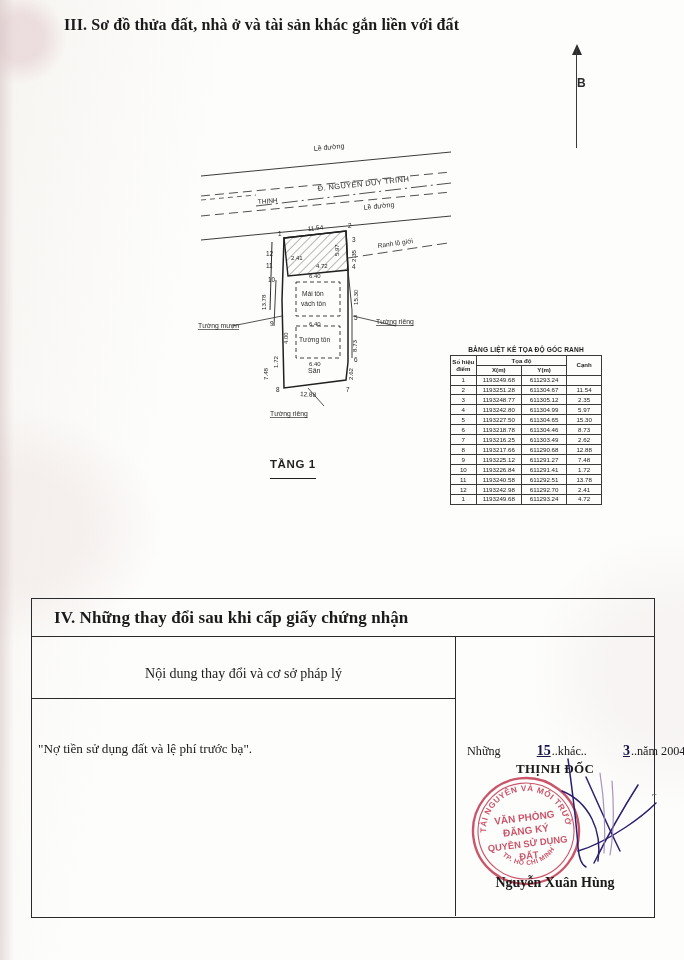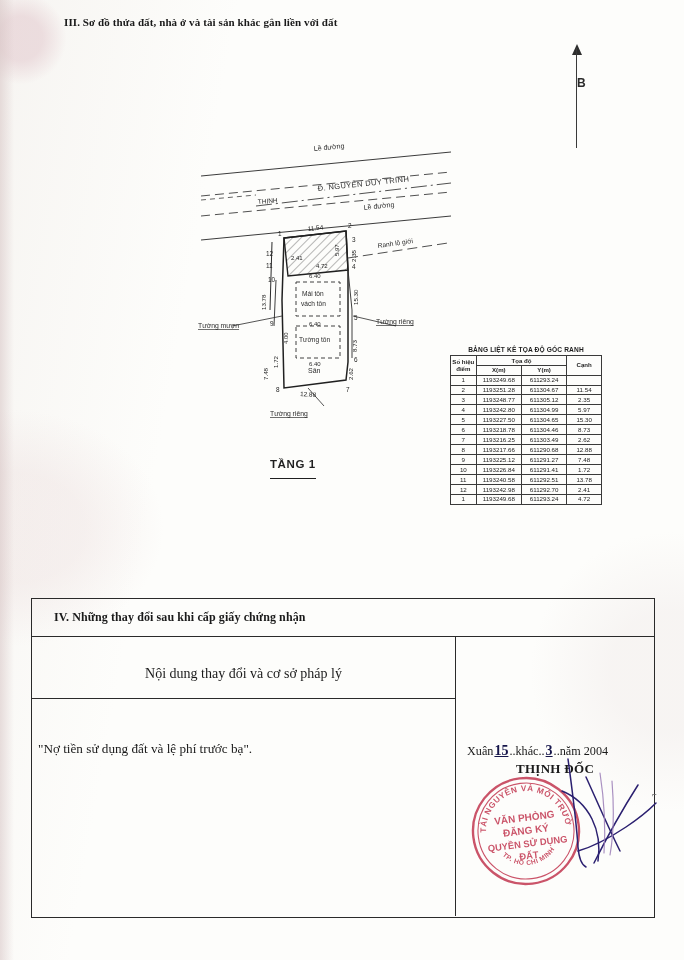--- a/index.html
+++ b/index.html
@@ -36,21 +36,21 @@
     left: 0; top: 0; bottom: 0; width: 14px;
     background: linear-gradient(90deg, rgba(214,196,196,0.55), rgba(255,255,255,0));
     pointer-events: none;
   }
 
   
   .sec3-title {
     position: absolute;
     left: 64px;
     top: 16px;
-    font-size: 11px;
+    font-size: 16px;
     font-weight: bold;
     letter-spacing: 0.1px;
     white-space: nowrap;
   }
 
   
   .north {
     position: absolute;
     left: 566px;
     top: 44px;
@@ -162,21 +162,21 @@
   }
   .sec4-head {
     height: 38px;
     border-bottom: 1.1px solid #2a2a2a;
     display: flex;
     align-items: center;
     padding-left: 22px;
     box-sizing: border-box;
   }
   .sec4-head .t {
-    font-size: 12px;
+    font-size: 17px;
     font-weight: bold;
     letter-spacing: 0.1px;
   }
   .sec4-body {
     display: flex;
     height: 279px;
   }
   .col-left {
     width: 424px;
     border-right: 1.1px solid #2a2a2a;
@@ -225,20 +225,21 @@
     font-size: 12.2px;
     white-space: nowrap;
   }
   .hand {
     font-family: "Liberation Serif", serif;
     font-size: 14px;
     font-weight: bold;
     color: #15154a;
     text-decoration: underline;
     padding: 0 1px;
+    margin-left: 35px;
   }
   .giamdoc {
     position: absolute;
     left: 0; right: 0;
     top: 124px;
     text-align: center;
     font-size: 13px;
     font-weight: bold;
     letter-spacing: 0.3px;
   }
@@ -507,21 +508,21 @@
     </div>
     <div class="sec4-body">
       <div class="col-left">
         <div class="subhead-left">
           <span class="t">Nội dung thay đổi và cơ sở pháp lý</span>
         </div>
         <div class="note-text">"Nợ tiền sử dụng đất và lệ phí trước bạ".</div>
       </div>
       <div class="col-right">
 
-        <div class="date-line"><span>Xuân</span><span class="hand">15</span>..<span>khác</span>..<span class="hand">3</span>..<span>năm</span>&nbsp;<span>2004</span></div>
+        <div class="date-line"><span>Những</span><span class="hand">15</span>..<span>khác</span>..<span class="hand">3</span>..<span>năm</span>&nbsp;<span>2004</span></div>
 
         <div class="giamdoc">THỊNH ĐỐC</div>
 
         <div class="seal">
           <svg width="112" height="112" viewBox="0 0 112 112" xmlns="http://www.w3.org/2000/svg">
             <defs>
               <path id="arcTop" d="M 16 56 A 40 40 0 0 1 96 56"></path>
               <path id="arcBottom" d="M 22 56 A 34 34 0 0 0 90 56"></path>
             </defs>
             <circle cx="56" cy="56" r="53" fill="none" stroke="#c0304a" stroke-width="2.4"></circle>
@@ -548,18 +549,19 @@
               <path d="M 96 30 C 82 52, 66 80, 52 108"></path>
               <path d="M 36 96 C 50 92, 66 84, 84 72 C 96 64, 106 56, 114 48"></path>
             </g>
             <g fill="none" stroke="#9c7fb8" stroke-width="1.2" stroke-linecap="round" opacity="0.85">
               <path d="M 58 18 C 62 44, 64 70, 62 98"></path>
               <path d="M 70 26 C 72 52, 72 78, 68 100"></path>
             </g>
           </svg>
         </div>
 
+        <div class="signer-name">Nguyễn Xuân Hùng</div>
       </div>
     </div>
   </div>
 
   <div class="corner-mark">⌐</div>
 </div>
 
 </body></html>

